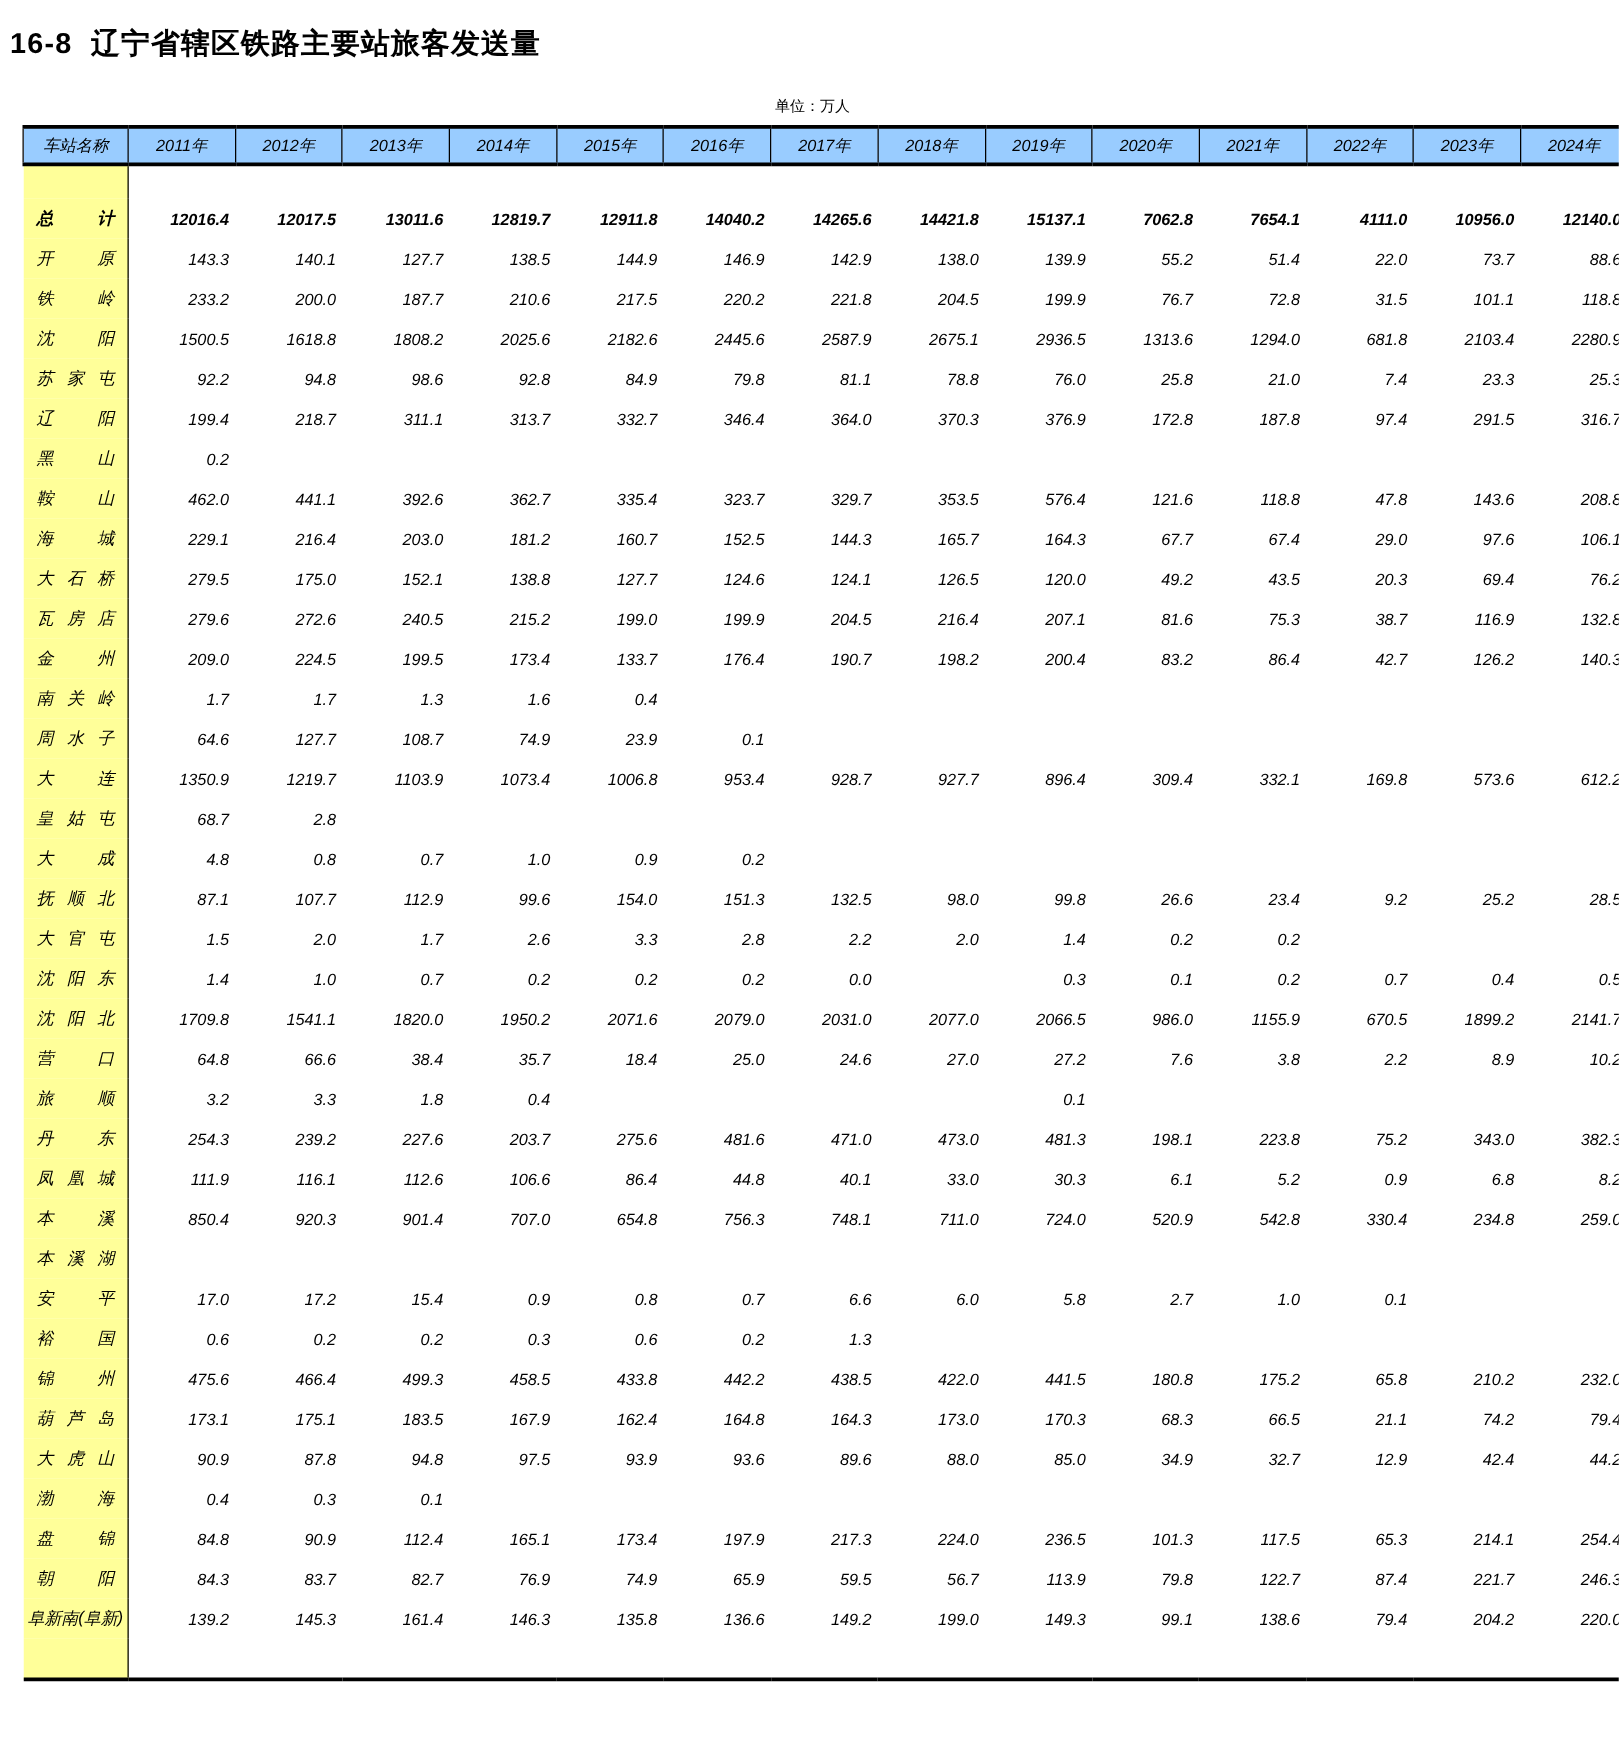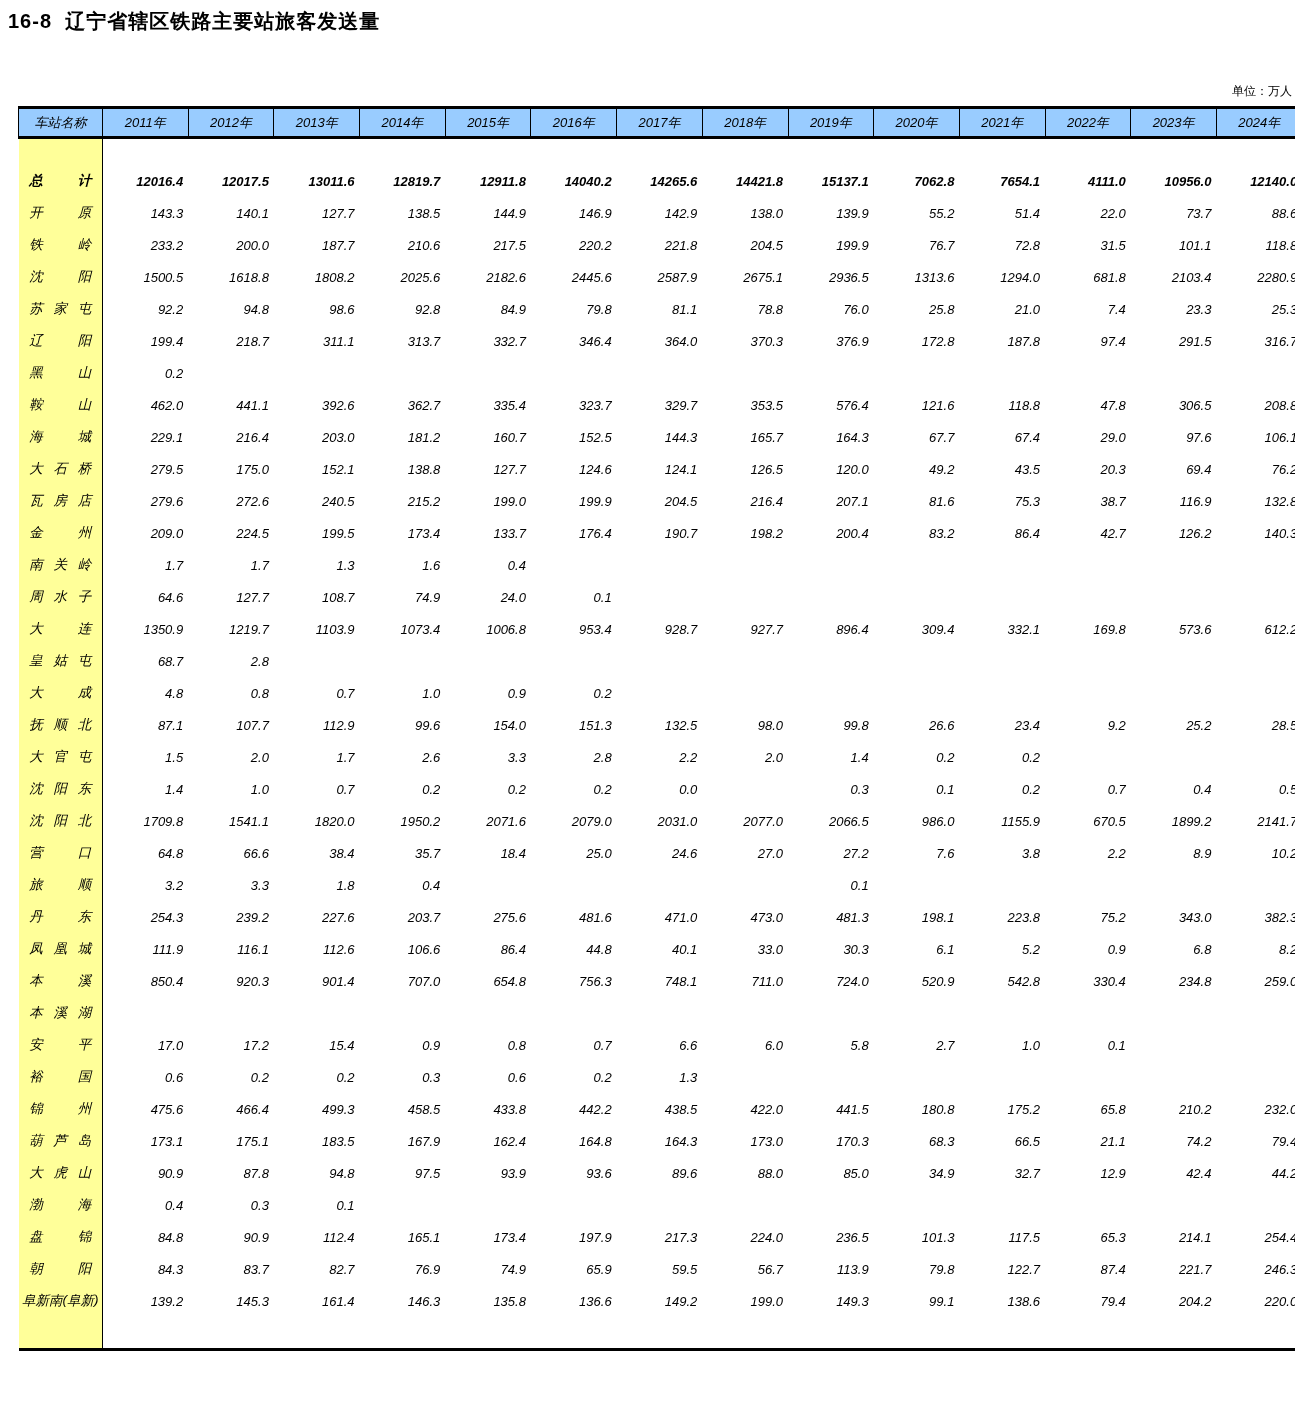--- a/index.html
+++ b/index.html
@@ -8,27 +8,28 @@
     --border:#000000;
   }
   html,body{margin:0;padding:0;}
   body{
     width:1295px;height:1402px;background:#ffffff;color:#000;
     font-family:"Liberation Sans","DejaVu Sans",sans-serif;
     overflow:hidden;
   }
   .page-title{
     padding:8px 0 0 8px;
-    font-size:20px;font-weight:bold;
+    font-size:23px;font-weight:bold;
     white-space:pre;
     letter-spacing:1px;
+    margin-top:11px;
   }
   .unit-label{
-    width:1284px;margin:49px 0 8px 8px;
-    text-align:right;font-size:12px;line-height:14px;
+    width:1284px;margin:28px 0 8px 8px;
+    text-align:center;font-size:12px;line-height:14px;
   }
   table.data-table{
     border-collapse:collapse;table-layout:fixed;
     width:1284px;margin-left:18px;font-style:italic;
   }
   table.data-table col.c-label{width:84px;}
   table.data-table col.c-year{width:85.7px;}
   thead th{
     background:var(--header-bg);
     font-weight:normal;font-size:13px;height:27px;
@@ -273,21 +274,21 @@
         <td>392.6</td>
         <td>362.7</td>
         <td>335.4</td>
         <td>323.7</td>
         <td>329.7</td>
         <td>353.5</td>
         <td>576.4</td>
         <td>121.6</td>
         <td>118.8</td>
         <td>47.8</td>
-        <td>306.5</td>
+        <td>143.6</td>
         <td>208.8</td>
       </tr>
       <tr>
         <td class="label-cell">
           <span class="name-box">
             <span>海</span>
             <span>城</span>
           </span>
         </td>
         <td>229.1</td>
@@ -401,21 +402,21 @@
           <span class="name-box">
             <span>周</span>
             <span>水</span>
             <span>子</span>
           </span>
         </td>
         <td>64.6</td>
         <td>127.7</td>
         <td>108.7</td>
         <td>74.9</td>
-        <td>24.0</td>
+        <td>23.9</td>
         <td>0.1</td>
         <td></td>
         <td></td>
         <td></td>
         <td></td>
         <td></td>
         <td></td>
         <td></td>
         <td></td>
       </tr>

